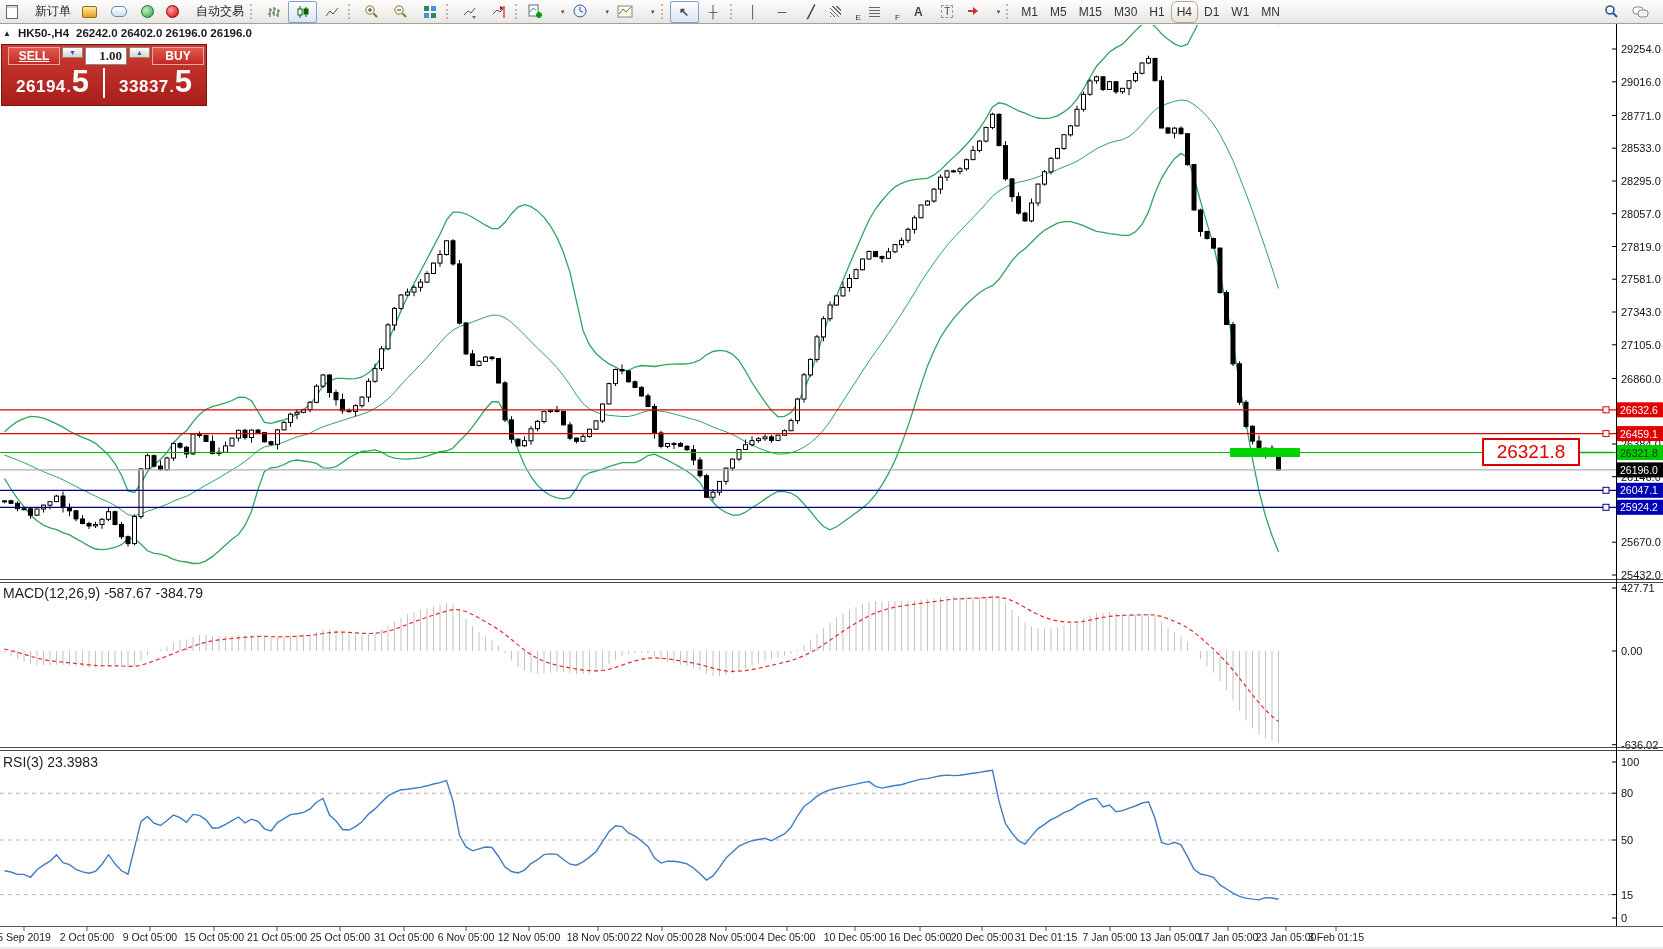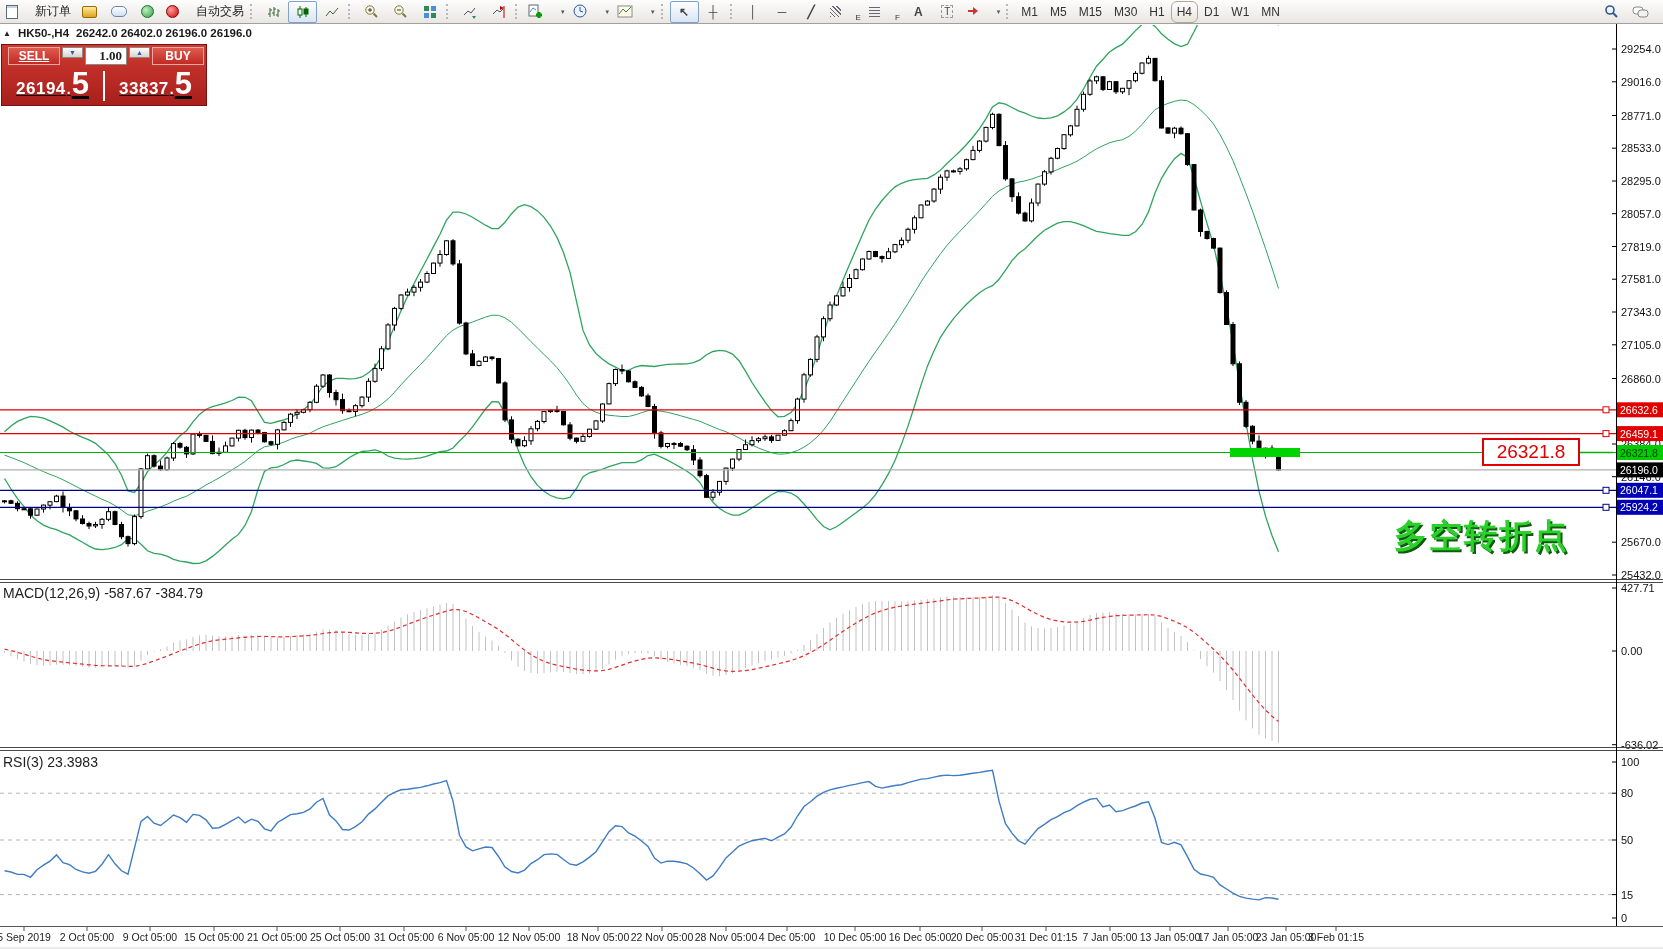--- a/index.html
+++ b/index.html
@@ -38,21 +38,21 @@
   #trade-panel{position:absolute;left:1px;top:44px;width:206px;height:62px;z-index:4;
     background:linear-gradient(#cf3a31,#a81f1c);border:1px solid #7d100e;box-sizing:border-box;}
   .tp-row1{display:flex;align-items:flex-start;height:26px;padding:2px 2px 1px 6px;gap:2px;box-sizing:border-box;}
   .tp-sell,.tp-buy{flex:0 0 52px;background:linear-gradient(#e05a4e,#c02a24);border:1px solid #e8a9a2;
     color:#fff;font-size:12px;font-weight:bold;display:flex;align-items:center;justify-content:center;}
   .tp-sell span{text-decoration:underline;}
   .tp-spin{flex:0 0 18px;background:linear-gradient(#fefefe,#d6d3cc);border:1px solid #8d8a84;color:#3355bb;
     font-size:7px;display:flex;align-items:center;justify-content:center;}
   .tp-vol{flex:1;min-width:0;border:1px solid #8d8a84;font-size:13px;font-weight:bold;color:#222;
     text-align:right;padding:0 4px;font-family:Liberation Serif, serif;}
-  .tp-row2{display:flex;height:24px;text-decoration:underline;}
+  .tp-row2{display:flex;height:24px;align-items:center;}
   .tp-price{flex:1;display:flex;align-items:baseline;justify-content:center;color:#fff;}
   .tp-main{font-size:17px;font-weight:bold;letter-spacing:.5px;}
   .tp-dot{font-size:14px;font-weight:bold;margin:0 1px;}
   .tp-big{font-size:31px;font-weight:bold;line-height:26px;}
   .tp-div{width:2px;height:30px;background:#fff;}
   
   #big-price-label{position:absolute;left:1482px;top:438px;width:94px;height:24px;z-index:3;
     background:#fff;border:2px solid #e00000;color:#e00000;font-size:19px;line-height:24px;text-align:center;}
   #cn-annotation{position:absolute;left:1394px;top:514px;z-index:3;font-size:33px;font-weight:bold;
     letter-spacing:2px;color:#2bd12b;text-shadow:2px 2px 0 #0c5c0c;white-space:nowrap;}
@@ -998,17 +998,16 @@
       <div class="tp-div"></div>
       <div class="tp-price">
         <span class="tp-main">33837</span>
           <span class="tp-dot">.</span>
           <span class="tp-big">5</span>
       </div>
     </div>
   </div>
 
   <div id="big-price-label">26321.8</div>
-  <div id="cn-annotation">多空转折点</div>
   <div id="macd-label" class="pane-label">MACD(12,26,9) -587.67 -384.79</div>
   <div id="rsi-label" class="pane-label">RSI(3) 23.3983</div>
   <div id="bottom-strip"></div>
 </div>
 
 </body></html>

